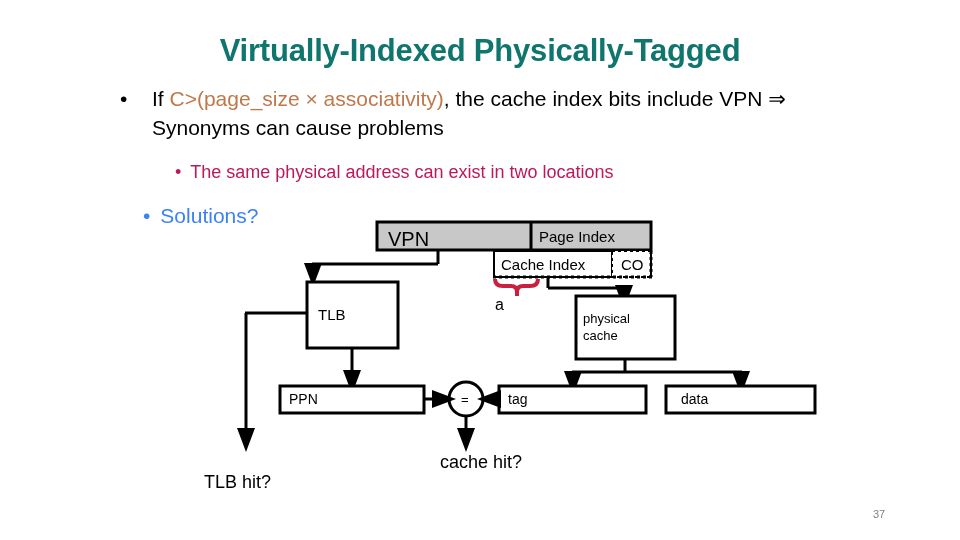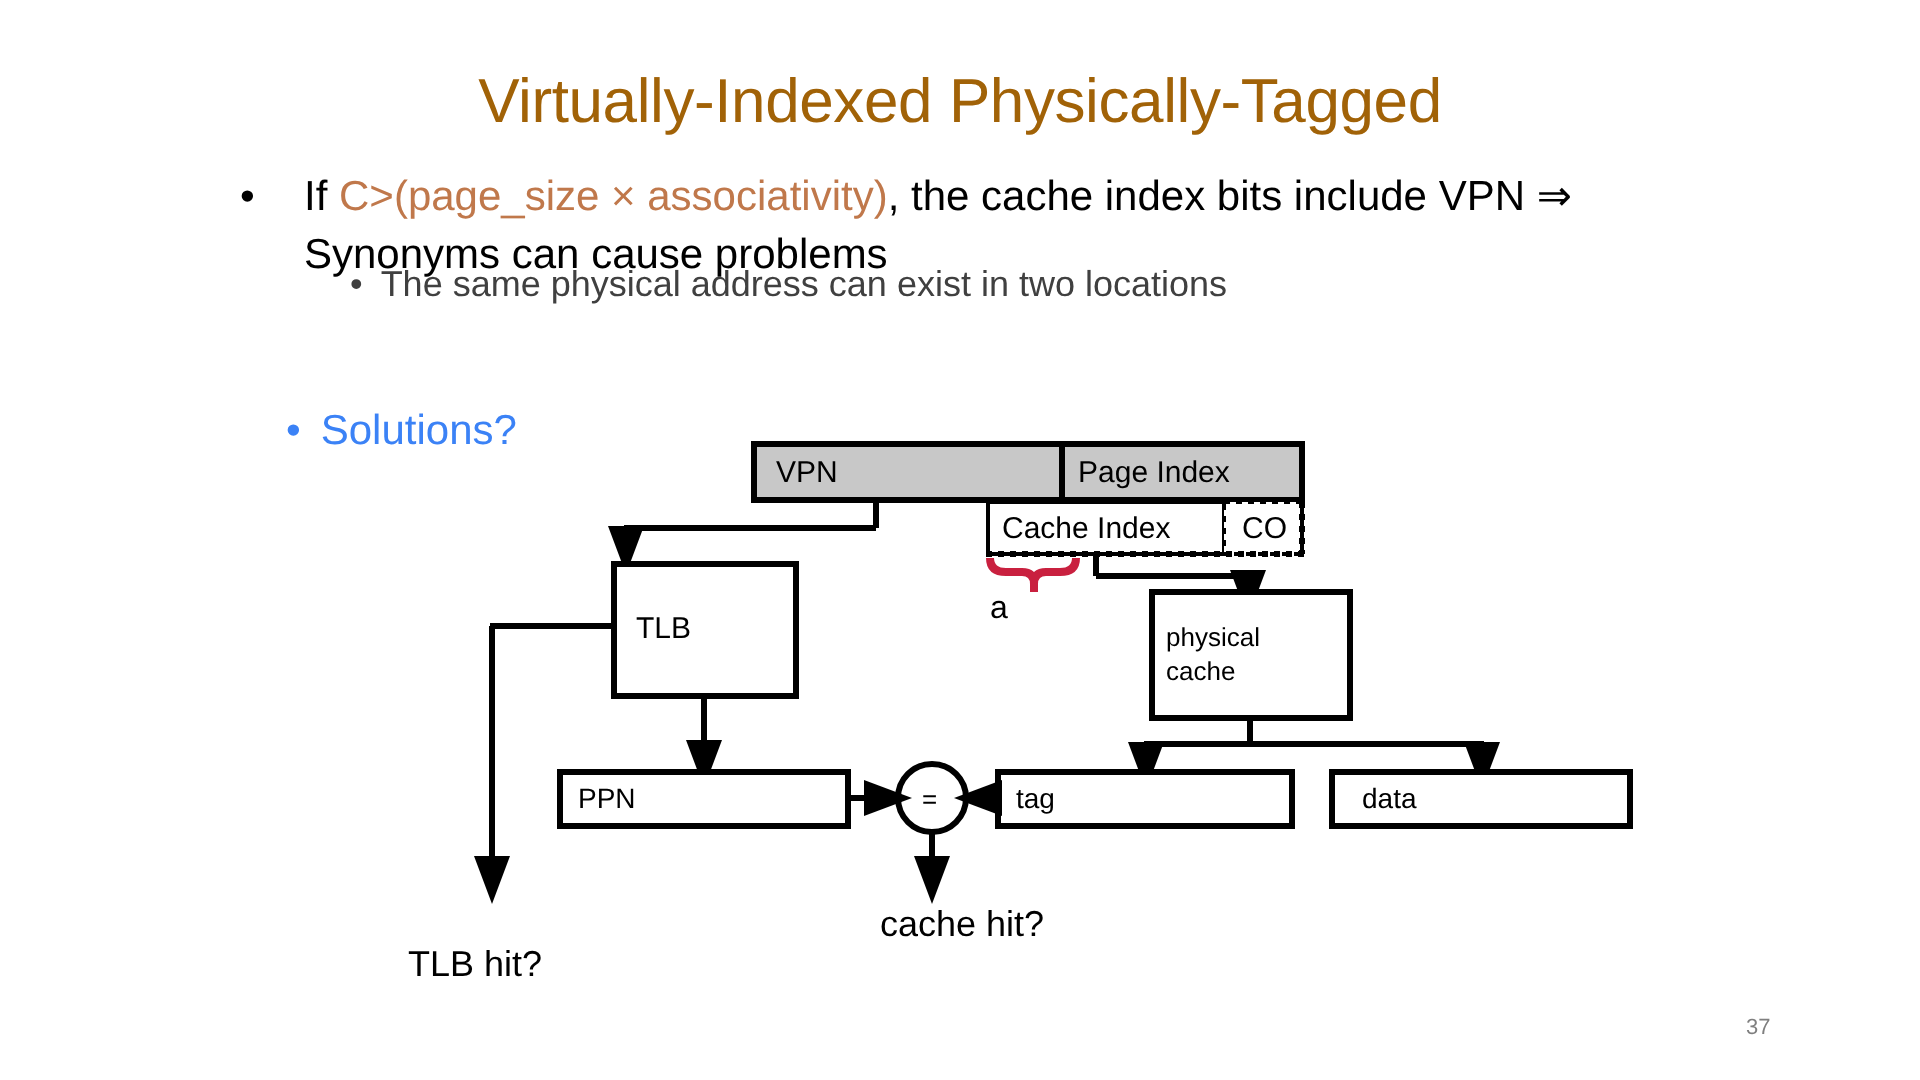--- a/index.html
+++ b/index.html
@@ -17,23 +17,23 @@
   }
 
   
   .slide-title {
     position: absolute;
     left: 0;
     top: 33px;
     width: 960px;
     text-align: center;
     font-size: 31px;
-    font-weight: 400;
+    font-weight: 700;
     letter-spacing: -0.2px;
-    color: #a16207;
+    color: #0f766e;
     white-space: nowrap;
   }
 
   
   .bullet-l1 {
     position: absolute;
     left: 120px;
     top: 84px;
     width: 700px;
     font-size: 21px;
@@ -47,24 +47,24 @@
   }
   .bullet-l1 .txt {
     display: block;
     margin-left: 32px;
   }
   .accent { color: #C0784B; }
 
   .bullet-l2 {
     position: absolute;
     left: 175px;
-    top: 130px;
+    top: 160px;
     font-size: 18px;
     line-height: 25px;
-    color: #404040;
+    color: #be185d;
     white-space: nowrap;
   }
   .bullet-l2 .marker { margin-right: 9px; }
 
   .bullet-sol {
     position: absolute;
     left: 143px;
     top: 201px;
     font-size: 21px;
     line-height: 29px;
@@ -84,21 +84,21 @@
   .diagram svg { display: block; }
 
   .db-label {
     position: absolute;
     font-family: "Liberation Sans", sans-serif;
     color: #000000;
     white-space: pre;
   }
 
   
-  .lbl-vpn      { left: 388px; top: 228px; font-size: 15px; }
+  .lbl-vpn      { left: 388px; top: 228px; font-size: 20px; }
   .lbl-pageoff  { left: 539px; top: 228px; font-size: 15px; }
   .lbl-cacheidx { left: 501px; top: 256px; font-size: 15px; }
   .lbl-co       { left: 621px; top: 256px; font-size: 15px; }
 
   
   .lbl-tlb      { left: 318px; top: 306px; font-size: 15px; }
   .lbl-a        { left: 495px; top: 296px; font-size: 16px; }
   .lbl-physcache{ left: 583px; top: 310px; font-size: 13px; line-height: 17px; }
   .lbl-ppn      { left: 289px; top: 391px; font-size: 14px; }
   .lbl-eq       { left: 461px; top: 392px; font-size: 13px; }

